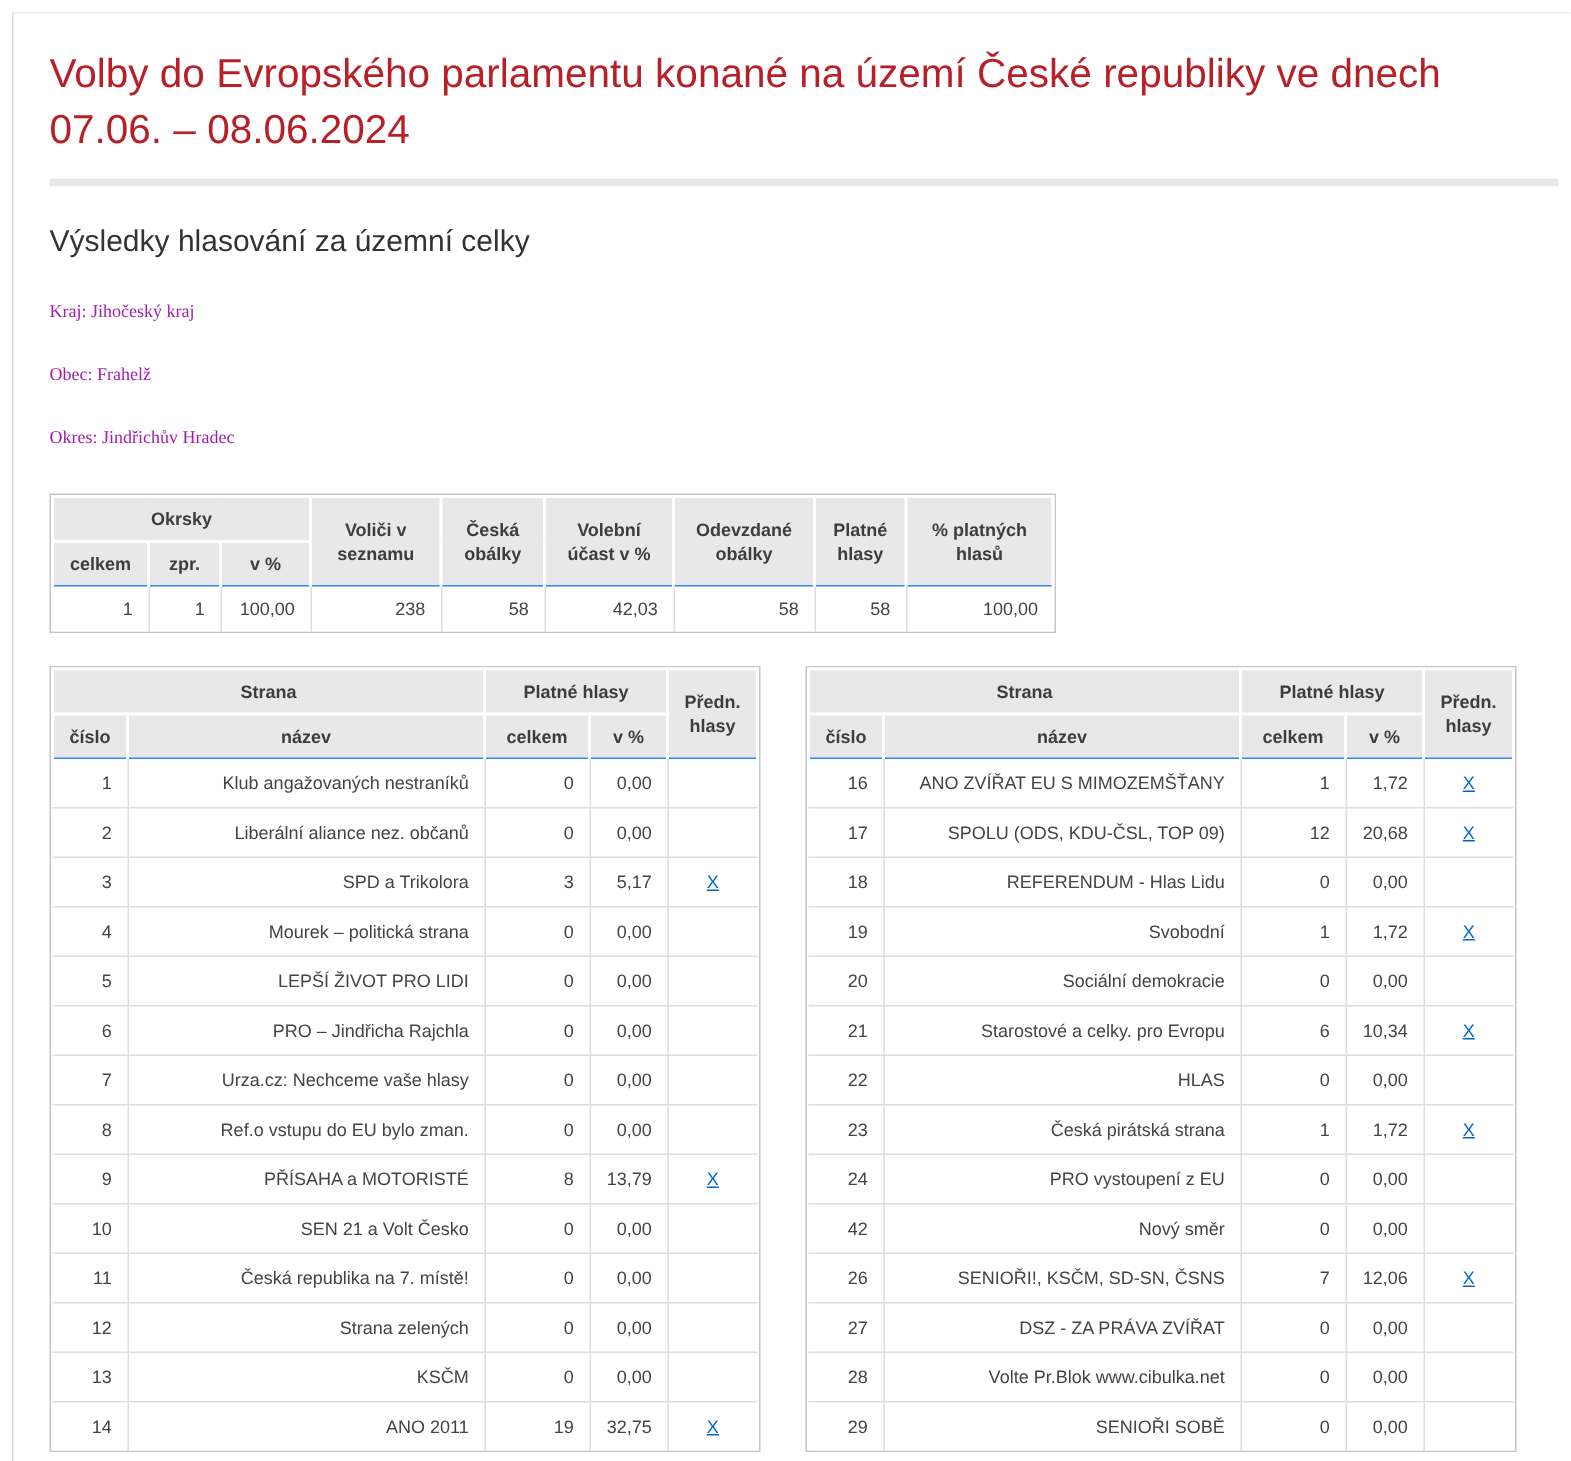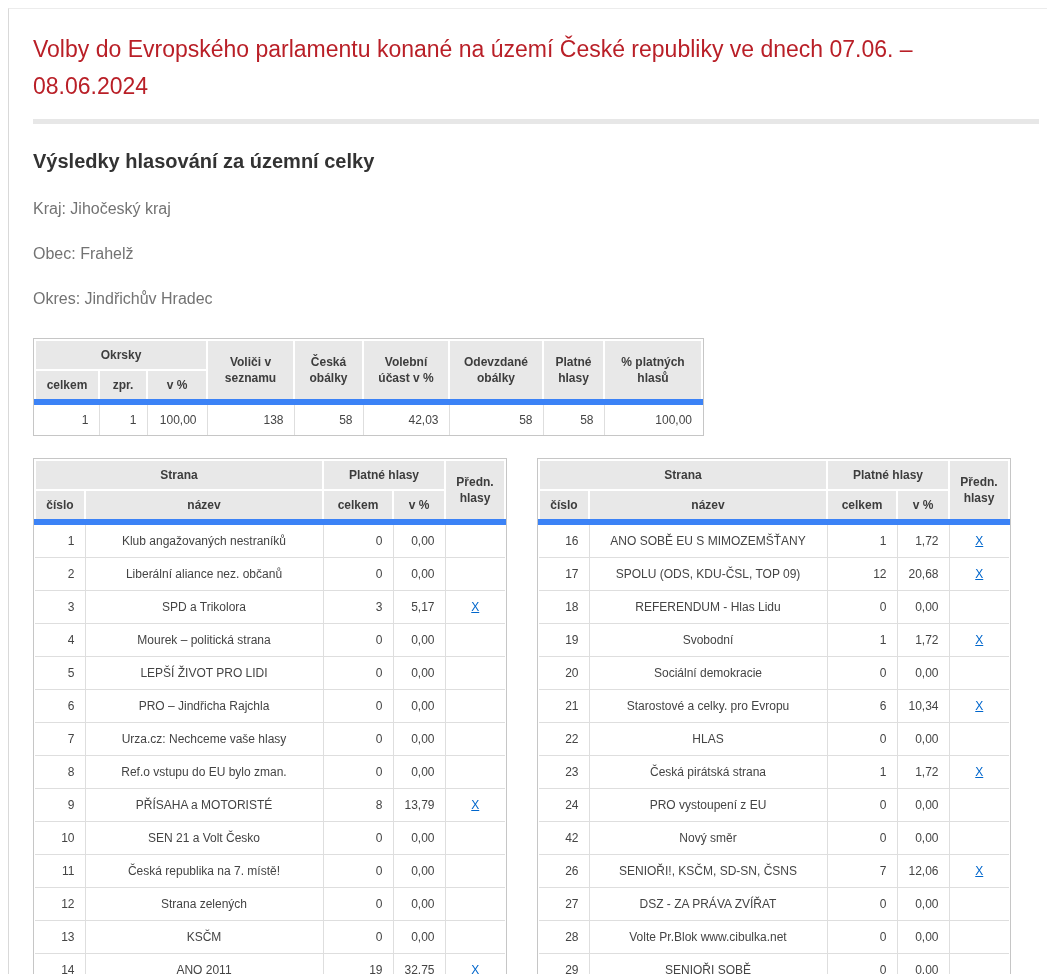--- a/index.html
+++ b/index.html
@@ -7,47 +7,47 @@
     width:1047px;height:974px;background:#ffffff;position:relative;overflow:hidden;
     font-family:"Liberation Sans", sans-serif;color:#333;
   }
   .frame{
     position:absolute;top:8px;left:8px;right:0;bottom:0;
     border-top:1px solid #ececec;border-left:1px solid #d9d9d9;
   }
   .content{padding:10px 8px 0 24px;}
 
   h1.page-title{
-    font-size:23px;line-height:37px;font-weight:400;margin:12px 0 0 0;
+    font-size:27px;line-height:37px;font-weight:400;margin:12px 0 0 0;
     color:#b91f27;max-width:965px;
   }
   hr.divider{height:5px;background:#e7e7e7;border:none;margin:14px 0 0 0;width:1006px;}
-  h2.section-heading{font-size:20px;font-weight:700;color:#333;margin:26px 0 0 0;}
-  p.loc{font-size:16px;color:#737373;margin:27px 0 0 0;}
+  h2.section-heading{font-size:20px;font-weight:400;color:#333;margin:26px 0 0 0;}
+  p.loc{font-size:12px;color:#a21caf;margin:27px 0 0 0;font-family:Liberation Serif, serif;}
 
   .tbl-wrap{border:1px solid #c6c6c6;display:inline-block;vertical-align:top;background:#fff;}
   .summary-wrap{margin-top:30px;}
   .tables-row{display:flex;gap:30px;align-items:flex-start;margin-top:22px;}
 
   table{border-collapse:collapse;table-layout:fixed;font-size:12px;}
   th{
     background:#e8e8e8;border:2px solid #ffffff;font-weight:700;color:#3d3d3d;
     padding:6px 5px;text-align:center;line-height:16px;vertical-align:middle;
   }
-  th.hdr-bottom{border-bottom:6px solid #3b82f6;}
+  th.hdr-bottom{border-bottom:1px solid #3b82f6;}
   td{
     border:1px solid #dedede;color:#444;padding:7px 10px;line-height:16px;
     background:#fff;vertical-align:middle;overflow:hidden;white-space:nowrap;
   }
   .party-table td{padding:8px 10px;}
   td:first-child{border-left:none;}
   td:last-child{border-right:none;}
   tbody tr:last-child td{border-bottom:none;}
   td.num,td.votes,td.pct,td.sumval{text-align:right;}
-  td.name{text-align:center;}
+  td.name{text-align:right;}
   td.pref{text-align:center;}
   a.pref-link{color:#0066cc;text-decoration:underline;}
 </style>
 </head>
 <body>
 
 <div class="frame">
   <div class="content">
 
     <h1 class="page-title">Volby do Evropského parlamentu konané na území České republiky ve dnech 07.06. – 08.06.2024</h1>
@@ -87,21 +87,21 @@
             <th class="hdr-bottom">celkem</th>
             <th class="hdr-bottom">zpr.</th>
             <th class="hdr-bottom">v %</th>
           </tr>
         </thead>
         <tbody>
           <tr>
             <td class="sumval">1</td>
             <td class="sumval">1</td>
             <td class="sumval">100,00</td>
-            <td class="sumval">138</td>
+            <td class="sumval">238</td>
             <td class="sumval">58</td>
             <td class="sumval">42,03</td>
             <td class="sumval">58</td>
             <td class="sumval">58</td>
             <td class="sumval">100,00</td>
           </tr>
         </tbody>
       </table>
     </div>
 
@@ -250,21 +250,21 @@
             <tr>
               <th class="hdr-bottom">číslo</th>
               <th class="hdr-bottom">název</th>
               <th class="hdr-bottom">celkem</th>
               <th class="hdr-bottom">v %</th>
             </tr>
           </thead>
           <tbody>
               <tr>
                 <td class="num">16</td>
-                <td class="name">ANO SOBĚ EU S MIMOZEMŠŤANY</td>
+                <td class="name">ANO ZVÍŘAT EU S MIMOZEMŠŤANY</td>
                 <td class="votes">1</td>
                 <td class="pct">1,72</td>
                 <td class="pref"><a href="#" class="pref-link">X</a></td>
               </tr>
               <tr>
                 <td class="num">17</td>
                 <td class="name">SPOLU (ODS, KDU-ČSL, TOP 09)</td>
                 <td class="votes">12</td>
                 <td class="pct">20,68</td>
                 <td class="pref"><a href="#" class="pref-link">X</a></td>

